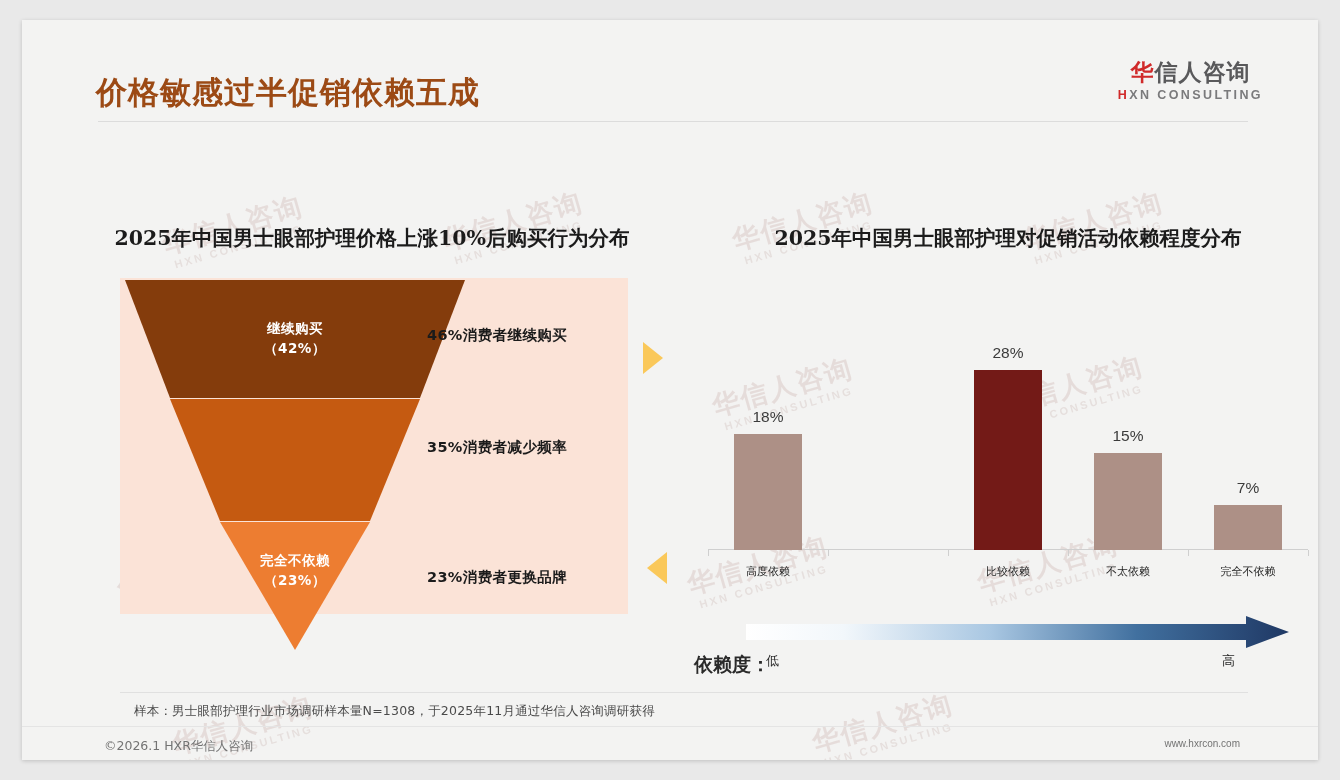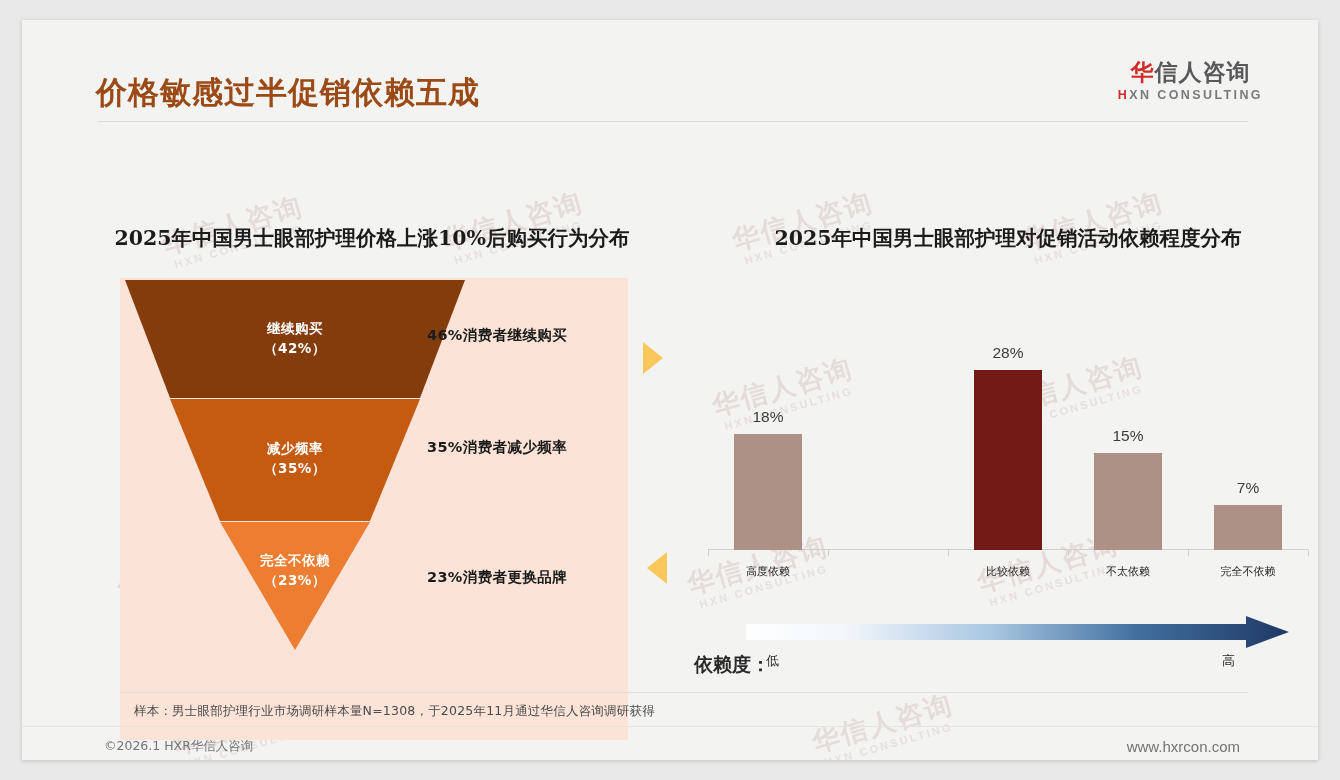--- a/index.html
+++ b/index.html
@@ -49,21 +49,21 @@
   .chart-title{
     position:absolute;z-index:4;
     font-size:20.5px;font-weight:bold;color:#1b1b1b;
     text-align:center;line-height:1.45;
     font-family:"DejaVu Serif","Liberation Serif",serif;
     margin-top:36px;
   }
   #left-title{left:40px;top:168px;width:620px;}
   #right-title{left:672px;top:168px;width:628px;}
   
-  #funnel-panel{position:absolute;left:98px;top:258px;width:508px;height:462px;z-index:3;}
+  #funnel-panel{position:absolute;left:98px;top:258px;width:508px;height:336px;z-index:3;}
   #funnel-panel .bg{position:absolute;inset:0;background:#fbe3d7;}
   #funnel-panel svg{position:absolute;inset:0;}
   .fn-label{
     position:absolute;color:#ffffff;font-weight:bold;text-align:center;
     font-size:13.5px;line-height:1.5;letter-spacing:.5px;
     font-family:"DejaVu Sans","Liberation Sans",sans-serif;
   }
   .fn-side{
     position:absolute;color:#1b1b1b;font-weight:bold;
     font-size:14.5px;letter-spacing:.4px;
@@ -100,21 +100,21 @@
   #note-rule{position:absolute;left:98px;top:672px;width:1128px;height:1px;background:#e0e0e0;z-index:3;}
   #footnote{
     position:absolute;left:112px;top:683px;z-index:3;
     font-size:12.5px;color:#4a4a4a;letter-spacing:.2px;
     font-family:"DejaVu Sans","Liberation Sans",sans-serif;
   }
   #footer-rule{position:absolute;left:0;top:706px;width:100%;height:1px;background:#e4e4e4;z-index:3;}
   #footer{position:absolute;left:0;top:706px;width:100%;height:34px;z-index:3;}
   #copyright{position:absolute;left:82px;top:12px;font-size:12.5px;color:#737373;
     font-family:"DejaVu Sans","Liberation Sans",sans-serif;}
-  #website{position:absolute;right:78px;top:12px;font-size:15px;color:#737373;
+  #website{position:absolute;right:78px;top:12px;font-size:10px;color:#737373;
     font-family:"Liberation Sans","DejaVu Sans",sans-serif;margin-left:40px;}
 </style>
 </head>
 <body>
 
 <div id="slide">
 
   <div class="wm-layer">
     <div class="wm" style="left:140px;top:190px;">
       <span class="w1">华信人咨询</span>
@@ -189,24 +189,20 @@
   <div id="funnel-panel">
     <div class="bg"></div>
     <svg width="508" height="374" viewBox="0 0 508 374">
       <polygon points="5,2 345,2 300,120 50,120" fill="#843c0c"></polygon>
       <polygon points="50,121 300,121 250,243 100,243" fill="#c55a11"></polygon>
       <polygon points="100,244 250,244 175,372" fill="#ed7d31"></polygon>
     </svg>
     <div class="fn-label" style="left:90px;top:40px;width:170px;">
       <span>继续购买</span><br>
       <span>（42%）</span>
-    </div>
-    <div class="fn-label" style="left:90px;top:160px;width:170px;">
-      <span>减少频率</span><br>
-      <span>（35%）</span>
     </div>
     <div class="fn-label" style="left:90px;top:272px;width:170px;">
       <span>完全不依赖</span><br>
       <span>（23%）</span>
     </div>
     <div class="fn-side" style="left:252px;top:48px;width:250px;text-align:center;">46%消费者继续购买</div>
     <div class="fn-side" style="left:252px;top:160px;width:250px;text-align:center;">35%消费者减少频率</div>
     <div class="fn-side" style="left:252px;top:290px;width:250px;text-align:center;">23%消费者更换品牌</div>
   </div>
 

